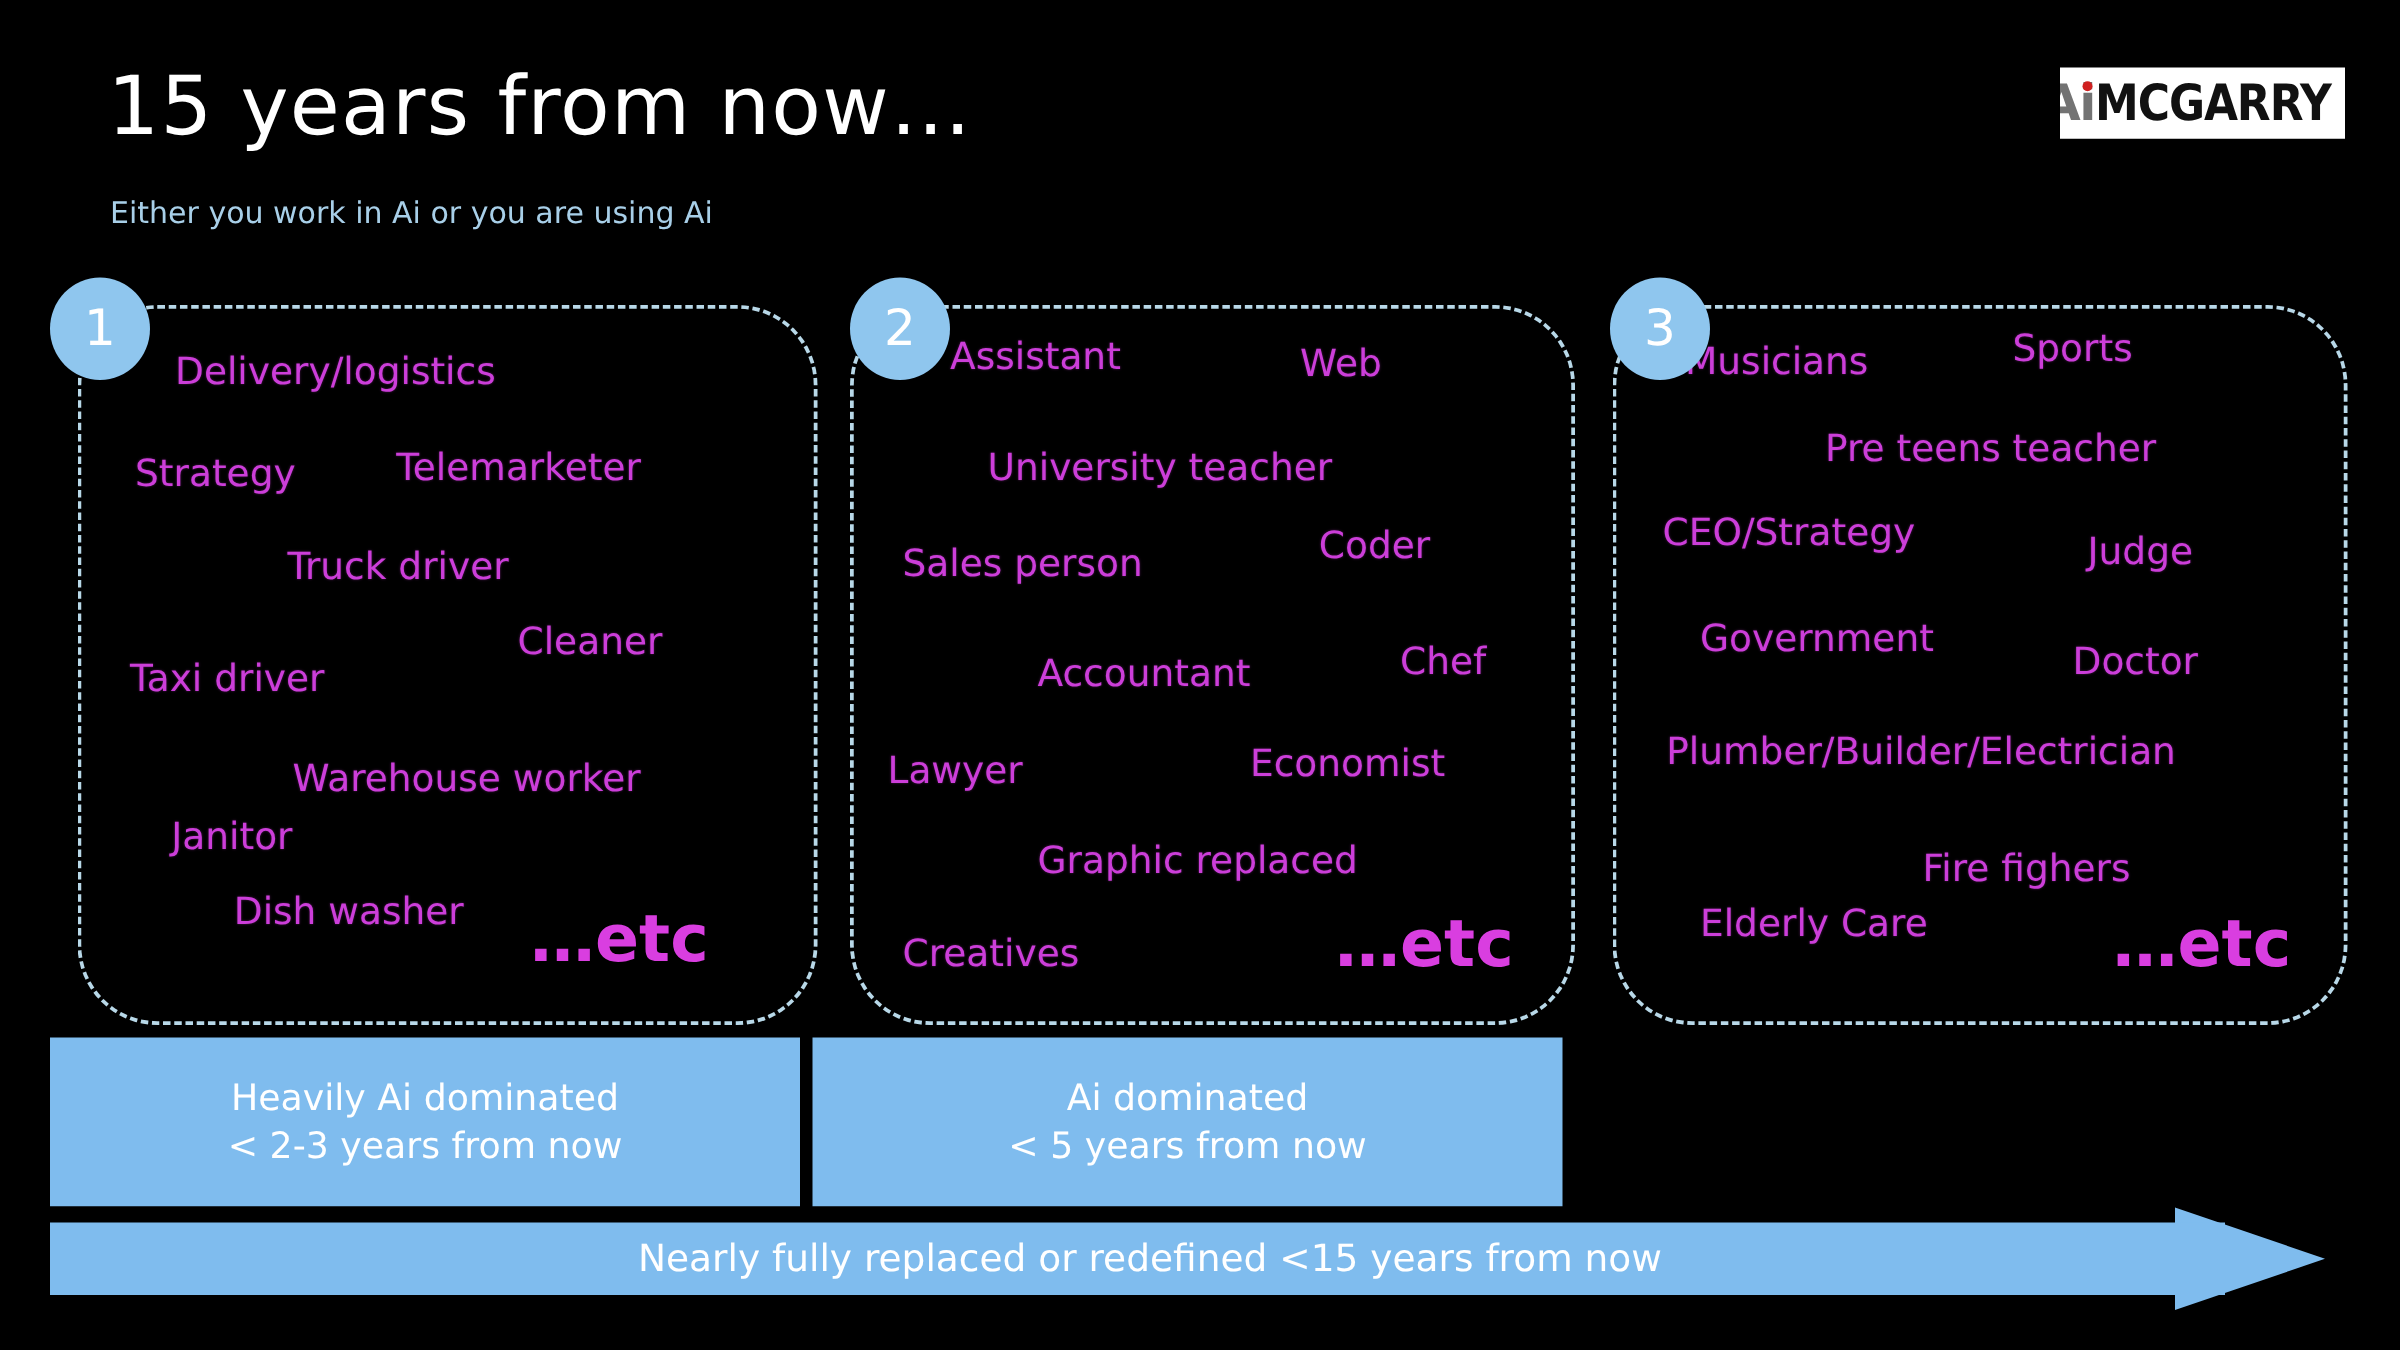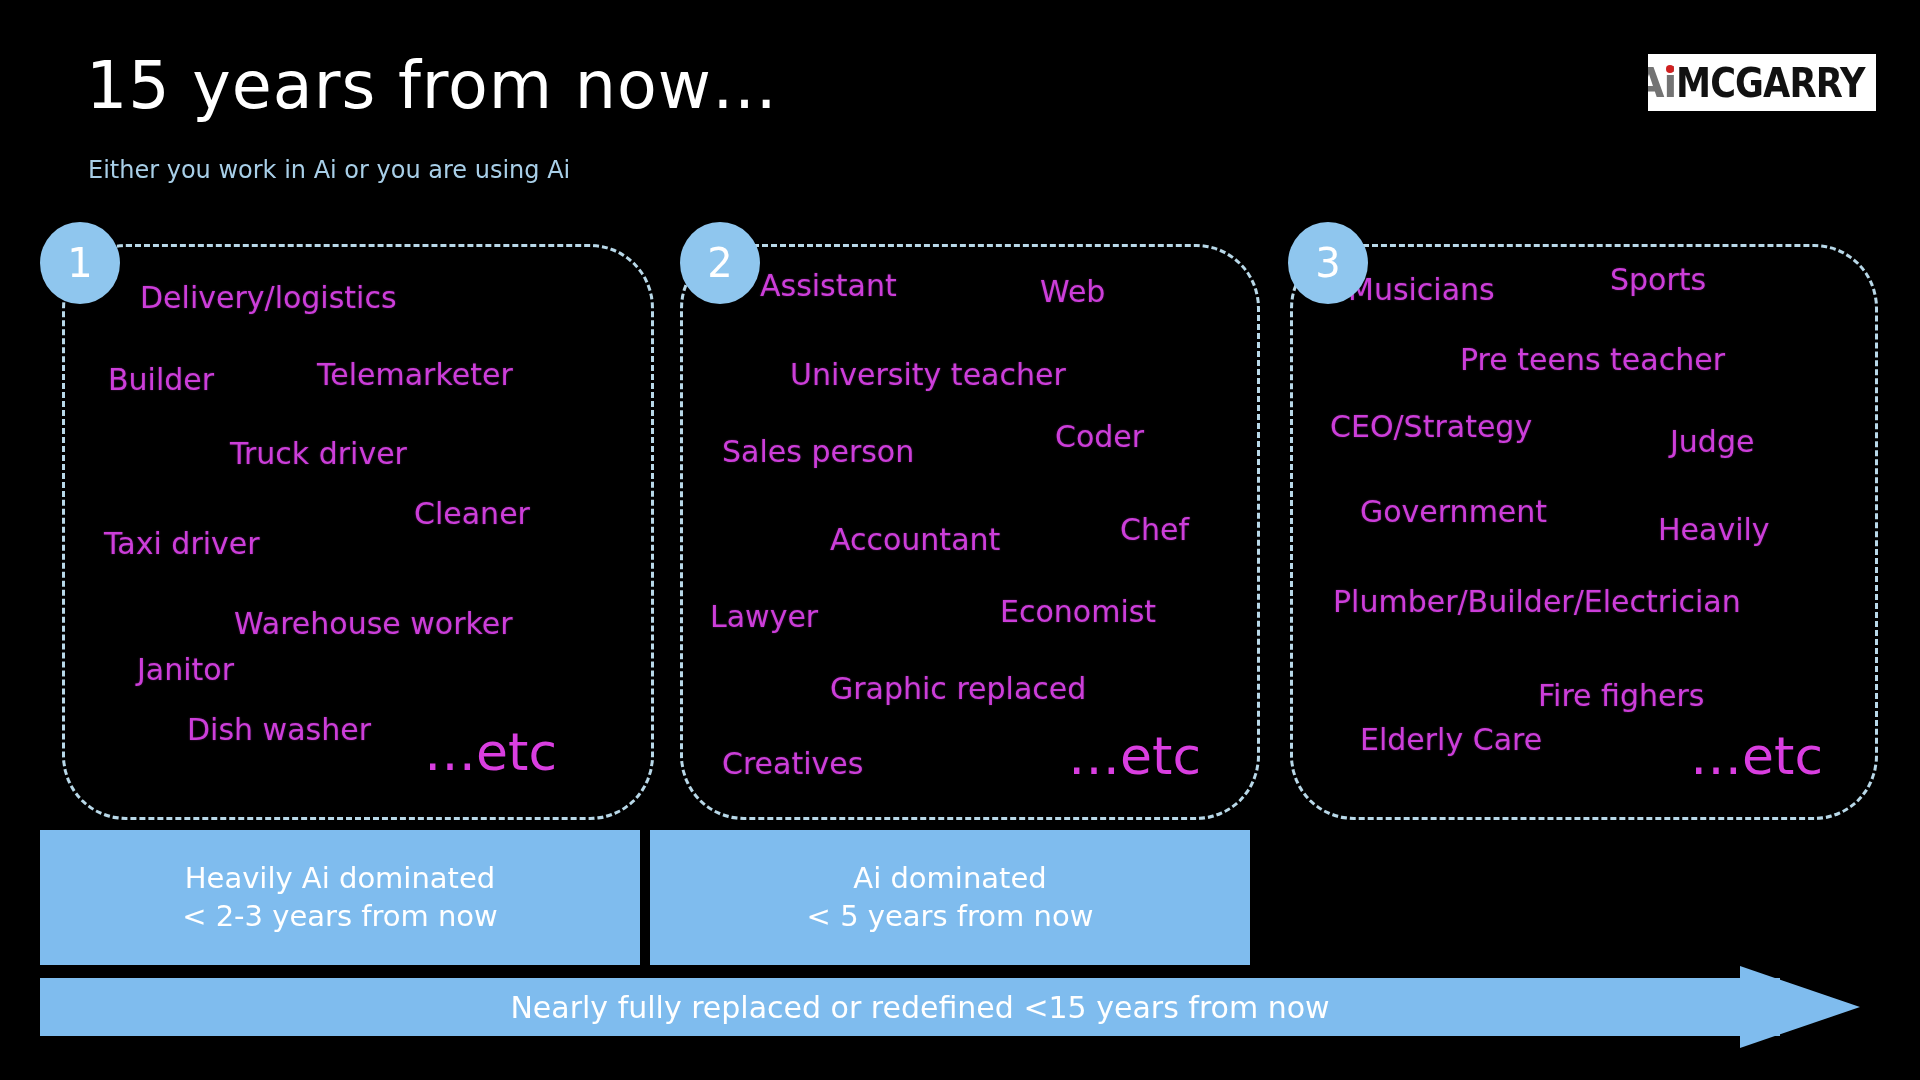--- a/index.html
+++ b/index.html
@@ -72,21 +72,21 @@
   .job {
     position:absolute;
     color:#cc3ed9;
     font-size:30px; font-weight:400;
     white-space:nowrap;
     text-shadow:0 0 2px rgba(204,62,217,0.4);
   }
   .etc {
     position:absolute;
     color:#d93ee0;
-    font-size:52px; font-weight:400;
+    font-size:52px; font-weight:700;
     white-space:nowrap;
   }
 
   
   .bar {
     position:absolute;
     background:#7fbcee;
     color:#ffffff;
     display:flex; align-items:center; justify-content:center;
     text-align:center; line-height:1.28;
@@ -132,21 +132,21 @@
   <div class="col" id="col1"></div>
   <div class="col" id="col2"></div>
   <div class="col" id="col3"></div>
 
   <div class="badge" id="badge1">1</div>
   <div class="badge" id="badge2">2</div>
   <div class="badge" id="badge3">3</div>
 
   <div id="jobs-layer">
       <div class="job" style="left: 140px; top: 280px;">Delivery/logistics</div>
-      <div class="job" style="left: 108px; top: 362px;">Builder</div>
+      <div class="job" style="left: 108px; top: 362px;">Strategy</div>
       <div class="job" style="left: 317px; top: 357px;">Telemarketer</div>
       <div class="job" style="left: 230px; top: 436px;">Truck driver</div>
       <div class="job" style="left: 414px; top: 496px;">Cleaner</div>
       <div class="job" style="left: 104px; top: 526px;">Taxi driver</div>
       <div class="job" style="left: 234px; top: 606px;">Warehouse worker</div>
       <div class="job" style="left: 137px; top: 652px;">Janitor</div>
       <div class="job" style="left: 187px; top: 712px;">Dish washer</div>
       <div class="etc" style="left: 424px; top: 722px;">…etc</div>
       <div class="job" style="left: 760px; top: 268px;">Assistant</div>
       <div class="job" style="left: 1040px; top: 274px;">Web</div>
@@ -159,21 +159,21 @@
       <div class="job" style="left: 1000px; top: 594px;">Economist</div>
       <div class="job" style="left: 830px; top: 671px;">Graphic replaced</div>
       <div class="job" style="left: 722px; top: 746px;">Creatives</div>
       <div class="etc" style="left: 1068px; top: 726px;">…etc</div>
       <div class="job" style="left: 1348px; top: 272px;">Musicians</div>
       <div class="job" style="left: 1610px; top: 262px;">Sports</div>
       <div class="job" style="left: 1460px; top: 342px;">Pre teens teacher</div>
       <div class="job" style="left: 1330px; top: 409px;">CEO/Strategy</div>
       <div class="job" style="left: 1670px; top: 424px;">Judge</div>
       <div class="job" style="left: 1360px; top: 494px;">Government</div>
-      <div class="job" style="left: 1658px; top: 512px;">Heavily</div>
+      <div class="job" style="left: 1658px; top: 512px;">Doctor</div>
       <div class="job" style="left: 1333px; top: 584px;">Plumber/Builder/Electrician</div>
       <div class="job" style="left: 1538px; top: 678px;">Fire fighers</div>
       <div class="job" style="left: 1360px; top: 722px;">Elderly Care</div>
       <div class="etc" style="left: 1690px; top: 726px;">…etc</div>
     </div>
 
   <div class="bar" id="bar1">
     <div class="bar-label">
       <span>Heavily Ai dominated</span><br>
       <span>&lt; 2-3 years from now</span>

